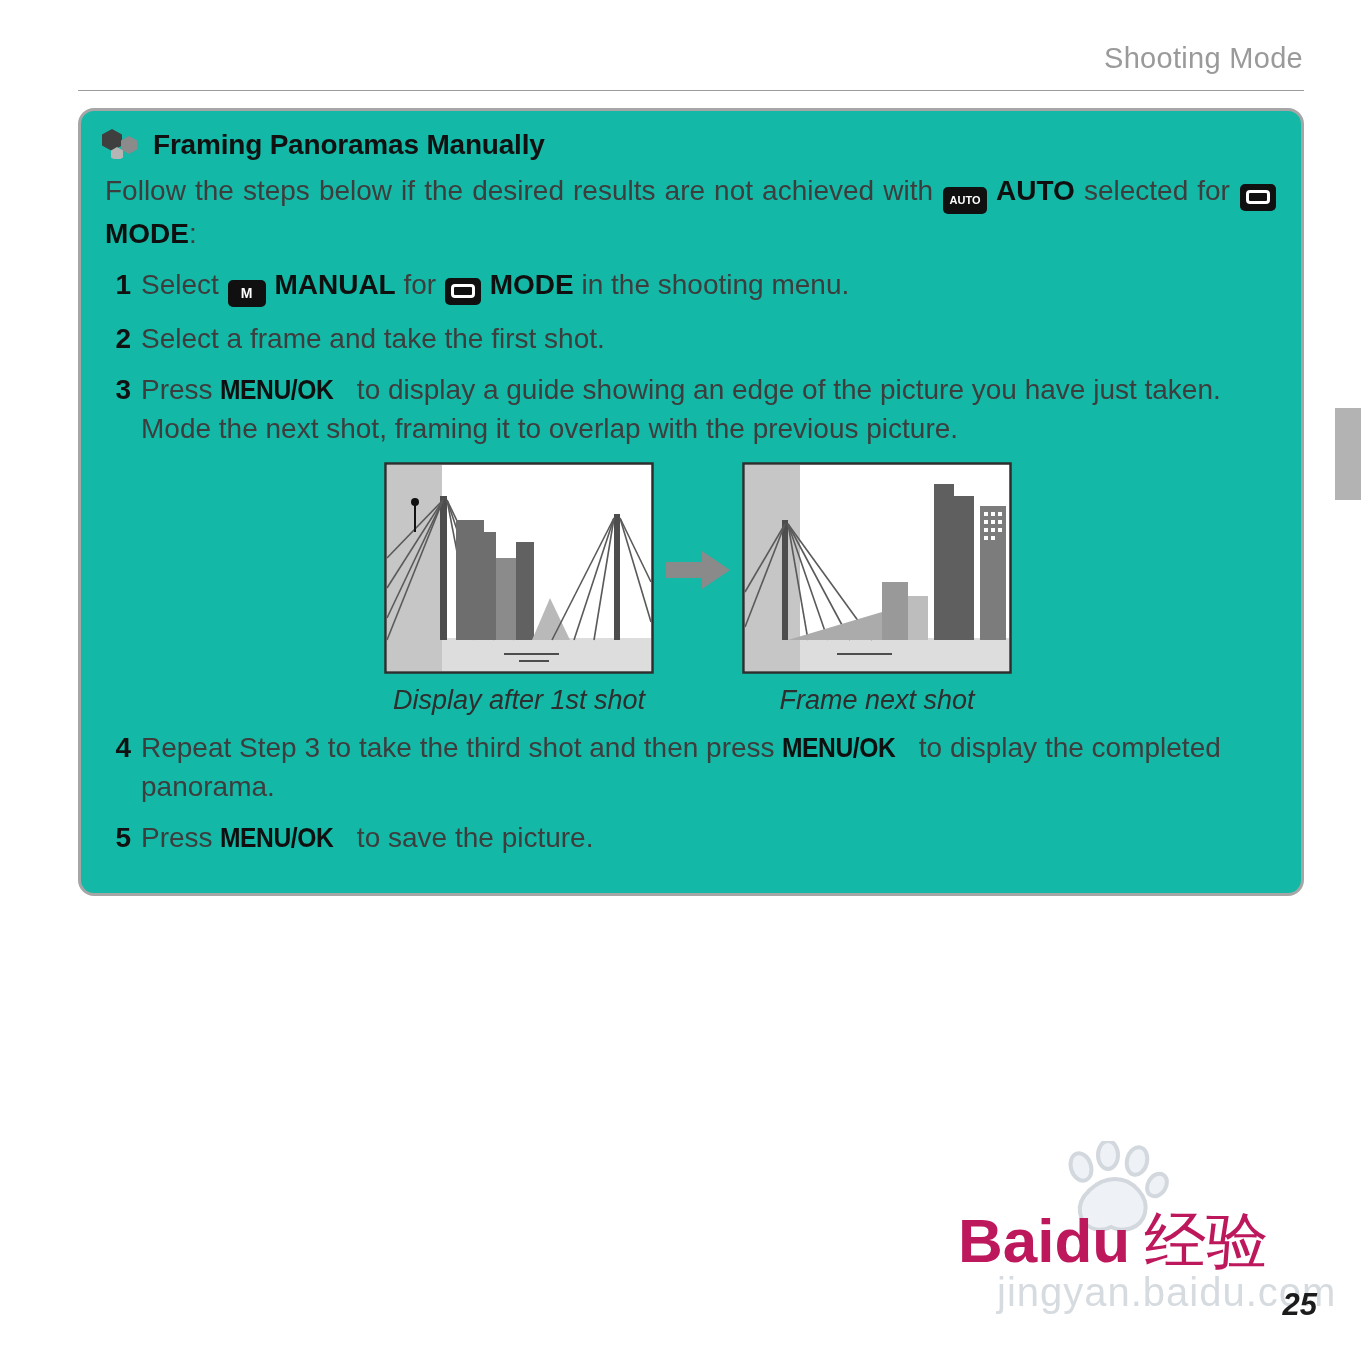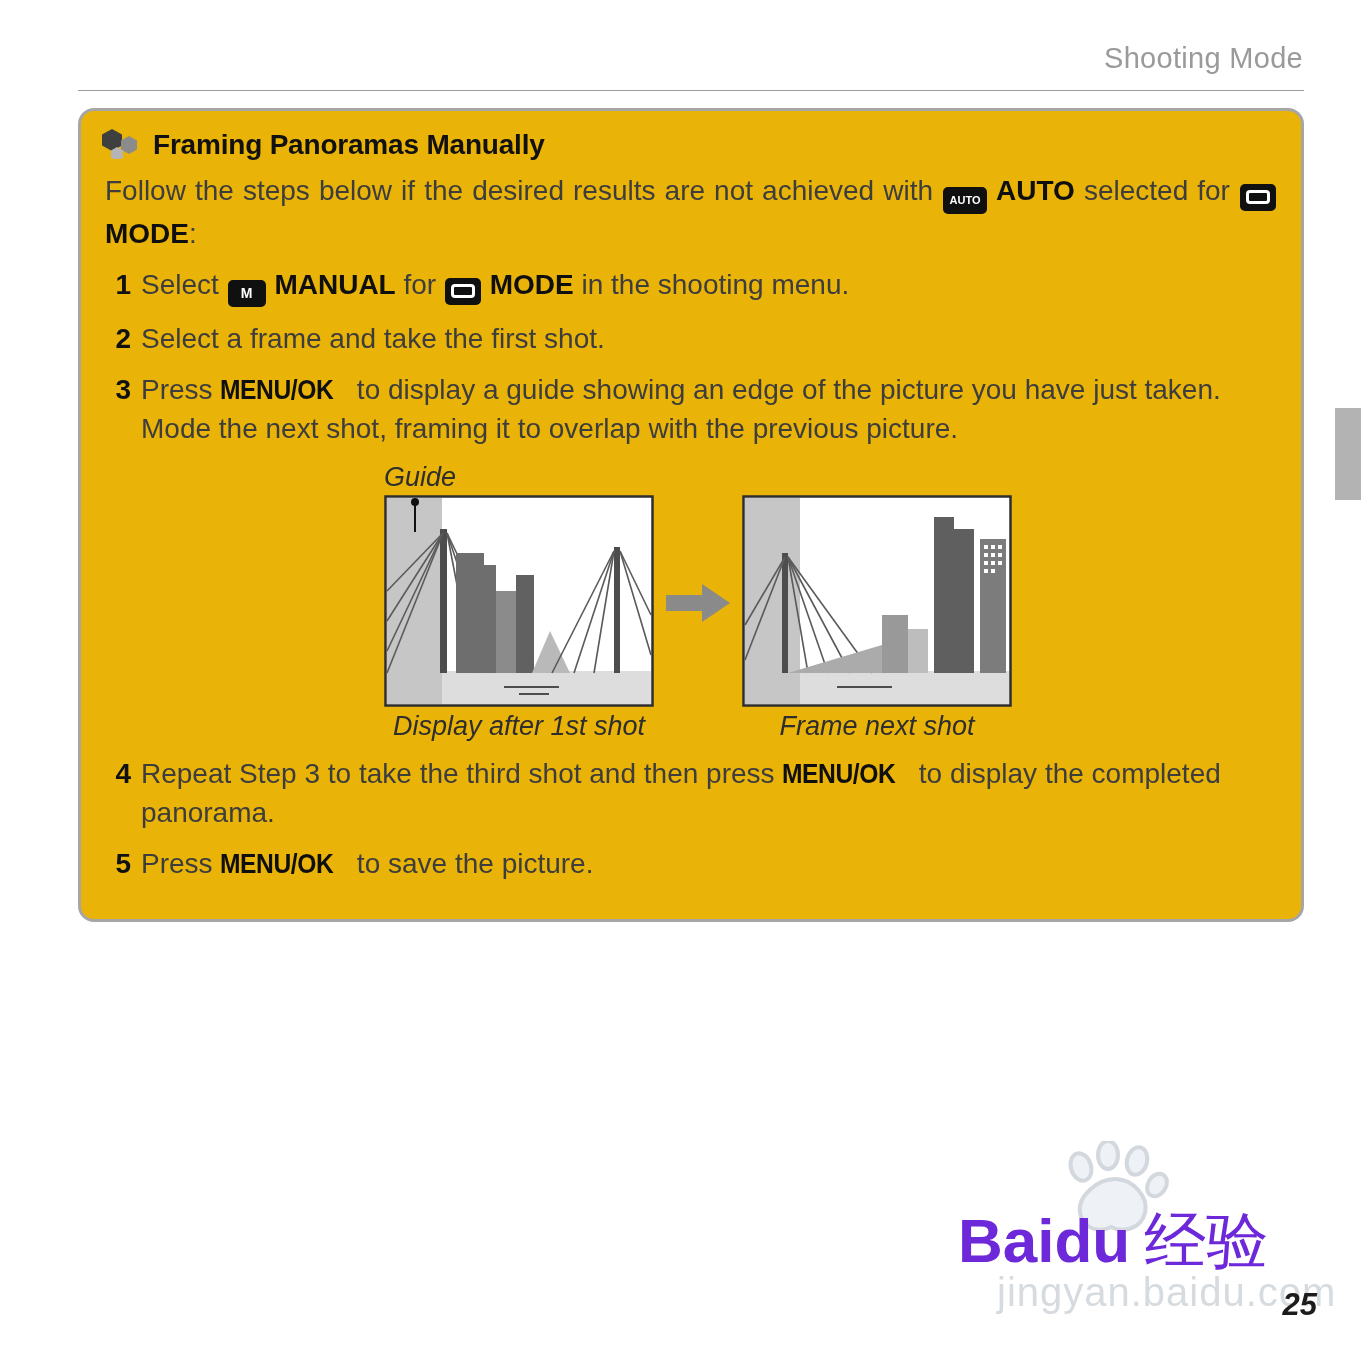--- a/index.html
+++ b/index.html
@@ -20,21 +20,21 @@
   .header-rule {
     position: absolute; top: 90px; left: 78px; width: 1226px;
     height: 1px; background: #9c9c9c;
   }
 
   
   .tip-panel {
     position: absolute; left: 78px; top: 108px; width: 1226px;
     border: 3px solid #a6a6a6; border-radius: 16px;
     padding: 16px 24px 24px 20px;
-    background: #eab308;
+    background: #14b8a6;
   }
   .panel-title-row { display: flex; align-items: center; gap: 10px; }
   .panel-title {
     font-size: 28px; font-weight: bold; color: #111111; letter-spacing: -0.2px;
   }
   .intro-text {
     margin-top: 8px; margin-left: 4px;
     font-size: 28px; line-height: 39px; text-align: justify; color: #3d3d3d;
   }
 
@@ -69,21 +69,21 @@
   
   .figure { position: relative; margin: 14px 0 4px 0; }
   .guide-label-row { margin-left: 283px; font-style: italic; font-size: 27px; color: #2e2e2e; }
   .guide-pin { position: absolute; left: 313px; top: 38px; width: 2px; height: 32px; background: #111; z-index: 2; }
   .guide-pin::before {
     content: ""; position: absolute; left: -3px; top: -2px;
     width: 8px; height: 8px; border-radius: 50%; background: #111;
   }
   .figure-row { display: flex; align-items: center; margin-left: 283px; margin-top: 2px; }
   .figure-arrow { margin: 0 12px; display: flex; align-items: center; }
-  .figure-captions { display: flex; margin-left: 283px; margin-top: 0; }
+  .figure-captions { display: flex; margin-left: 283px; margin-top: 7px; }
   .figure-caption {
     width: 270px; text-align: center; font-style: italic; font-size: 27px; color: #2e2e2e;
   }
   .figure-caption-spacer { width: 88px; }
 
   
   .footer-left {
     position: absolute; left: 78px; bottom: 40px;
     font-size: 29px; color: #9a9a9a;
   }
@@ -96,21 +96,21 @@
   .chapter-tab {
     position: absolute; right: 0; top: 408px; width: 26px; height: 92px;
     background: #b3b3b3;
   }
 
   
   .watermark { position: absolute; right: 58px; bottom: 46px; width: 345px; height: 160px; }
   .wm-paw { position: absolute; left: 95px; top: -14px; }
   .wm-text {
     position: absolute; left: 0; top: 44px;
-    font-size: 62px; font-weight: bold; color: #6d28d9; white-space: nowrap;
+    font-size: 62px; font-weight: bold; color: #be185d; white-space: nowrap;
   }
   .wm-cn { margin-left: 14px; font-weight: normal; }
   .wm-url {
     position: absolute; left: 0; bottom: 0;
     font-size: 40px; color: #d6dbe0; letter-spacing: 1px; white-space: nowrap; margin-left: 39px;
   }
 </style>
 </head>
 <body>
 
@@ -151,21 +151,20 @@
           <div class="step-num">2</div>
           <div class="step-body"><span>Select a frame and take the first shot.</span></div>
         </div>
         <div class="step">
           <div class="step-num">3</div>
           <div class="step-body"><span>Press </span><span class="seg-menu">MENU/OK</span><span> to display a guide showing an edge of the picture you have just taken. Mode the next shot, framing it to overlap with the previous picture.</span></div>
         </div>
       </div>
 
     <div class="figure">
-      <div class="guide-label-row">Guide</div>
       <div class="guide-pin"></div>
 
       <div class="figure-row">
 
         <span>
           <svg width="270" height="212" viewBox="0 0 270 212">
             <rect x="1.5" y="1.5" width="267" height="209" fill="#ffffff" stroke="#2e2e2e" stroke-width="2.5"></rect>
             <rect x="3" y="176" width="264" height="33" fill="#dddddd"></rect>
             <rect x="3" y="3" width="55" height="206" fill="#c6c6c6"></rect>
             <rect x="56" y="34" width="7" height="144" fill="#4d4d4d"></rect>

